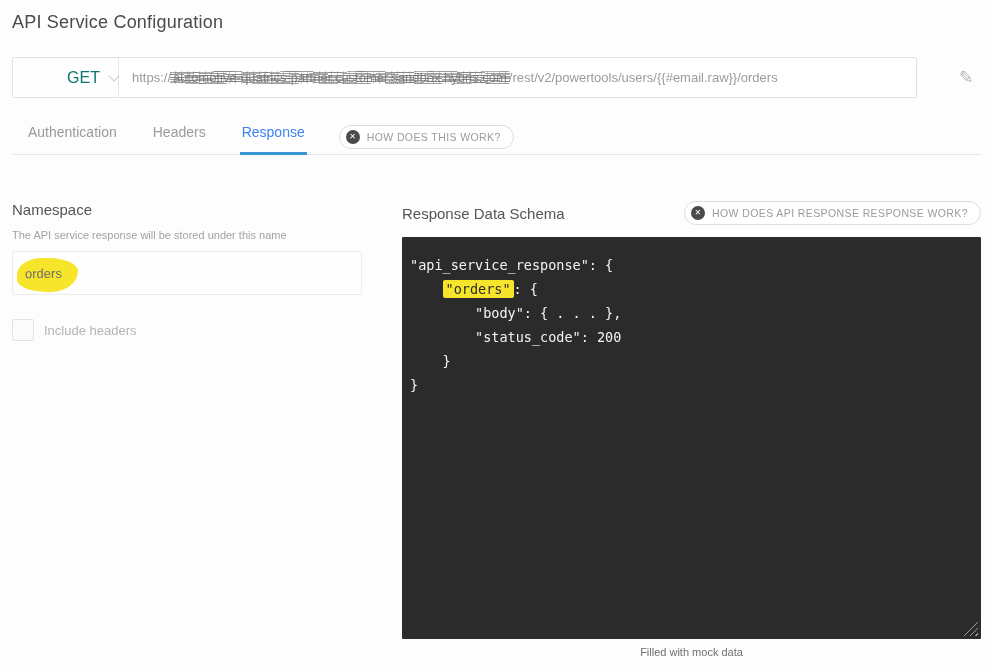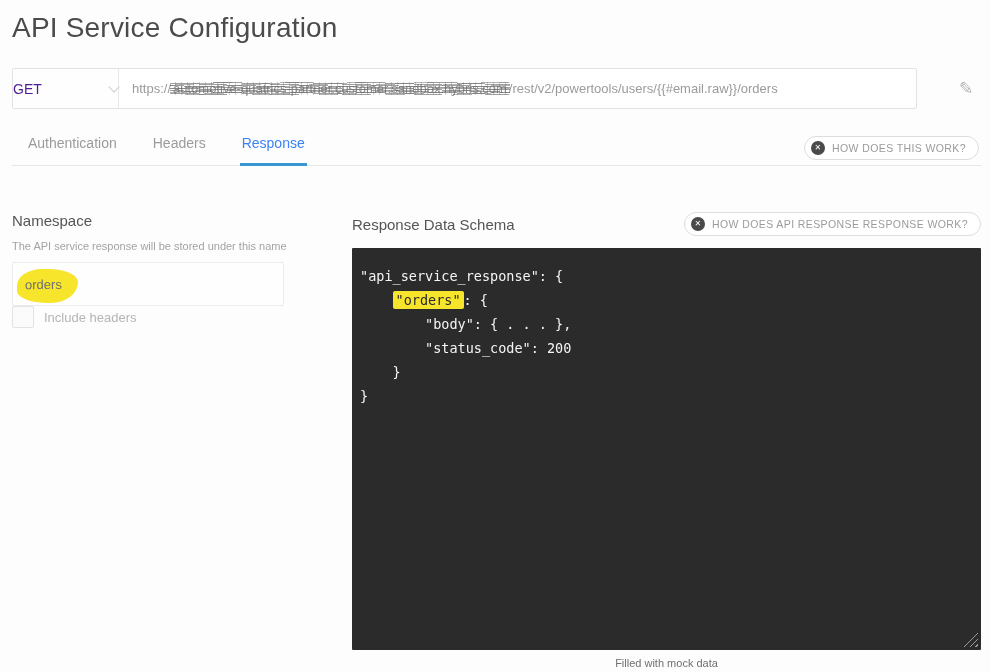--- a/index.html
+++ b/index.html
@@ -6,32 +6,32 @@
   html,body { margin:0; padding:0; }
   body {
     width:991px; height:672px; overflow:hidden;
     background:#fdfdfd;
     font-family:"Liberation Sans", sans-serif;
     color:#4b4b4b;
   }
   .page { padding:8px 10px 0 12px; position:relative; }
 
   
-  .page-title { font-size:28px; font-weight:400; color:#4b4b4b; margin:4px 0 0 0; letter-spacing:.2px; }
+  .page-title { font-size:18px; font-weight:400; color:#4b4b4b; margin:4px 0 0 0; letter-spacing:.2px; }
 
   
   .request-row { display:flex; align-items:center; margin-top:24px; }
   .request-bar {
     flex:0 0 905px; height:41px; background:#fff;
     border:1px solid #e2e2e2; border-radius:2px;
     display:flex; align-items:stretch; overflow:hidden;
   }
   .method-select {
-    width:106px; display:flex; align-items:center; justify-content:space-between; gap:10px;
-    border-right:1px solid #e8e8e8; color:#4c1d95; font-size:14px; cursor:pointer;
+    width:106px; display:flex; align-items:center; justify-content:flex-end; gap:10px;
+    border-right:1px solid #e8e8e8; color:#0f766e; font-size:16px; cursor:pointer;
     background:#fefefe;
   }
   .chevron {
     width:8px; height:8px; border-right:1.5px solid #cfcfcf; border-bottom:1.5px solid #cfcfcf;
     transform:rotate(45deg); margin-top:-4px;
   }
   .url-field {
     flex:1; display:flex; align-items:center; padding-left:13px;
     font-size:13px; color:#9b9b9b; white-space:nowrap; overflow:hidden;
   }
@@ -41,21 +41,21 @@
     content:""; position:absolute; left:-1px; right:-1px; top:1px; bottom:1px; border-radius:2px;
     background:
       repeating-linear-gradient(2deg,  transparent 0 1.5px, rgba(110,110,110,.65) 1.5px 2.5px),
       repeating-linear-gradient(-3deg, transparent 0 2.5px, rgba(90,90,90,.45) 2.5px 3.5px),
       repeating-linear-gradient(88deg, transparent 0 5px,  rgba(120,120,120,.35) 5px 6px);
   }
   .edit-icon { margin-left:42px; font-size:17px; color:#b3b3b3; cursor:pointer; }
 
   
   .tabs-row {
-    display:flex; justify-content:space-between; align-items:flex-end;
+    display:flex; justify-content:flex-start; align-items:flex-end;
     margin-top:18px; border-bottom:1px solid #e6e6e6; padding:0 2px 0 14px;
   }
   .tabs { display:flex; }
   .tab {
     position:relative; margin-right:32px; padding:8px 2px 14px;
     font-size:14px; color:#9b9b9b; cursor:pointer;
   }
   .tab.active { color:#3b82f6; }
   .tab.active::after {
     content:""; position:absolute; left:0; right:0; bottom:-1px; height:3px; background:#3996d2;
@@ -73,32 +73,32 @@
 
   
   .content { display:flex; margin-top:46px;gap:40px; }
   .left-col { flex:0 0 300px; }
   .right-col { flex:1; }
 
   .section-heading { font-size:15px; font-weight:400; color:#555; margin:0; }
   .section-desc { font-size:11px; color:#a3a3a3; margin:11px 0 0 0; }
 
   .namespace-input {
-    margin-top:10px; width:272px; height:44px; background:#fefefe;
+    margin-top:10px; width:350px; height:44px; background:#fefefe;
     border:1px solid #ececec; border-radius:2px;
     display:flex; align-items:center; padding-left:4px; cursor:text;
   }
   .marker-blob {
     display:inline-block; background:#f6e52a; color:#6f6f6f; font-size:13px;
     padding:8px 16px 11px 8px; margin-top:3px;
     border-radius:46% 54% 50% 60% / 55% 45% 68% 40%;
     transform:rotate(-0.6deg);
   }
 
-  .checkbox-row { display:flex; align-items:center; }
+  .checkbox-row { display:flex; align-items:center; margin-top:24px; }
   .checkbox {
     width:22px; height:22px; border:1px solid #e3e3e3; background:#fbfbfb;
     border-radius:2px; cursor:pointer;
   }
   .checkbox-label { margin-left:10px; font-size:13px; color:#b5b5b5; }
 
   
   .schema-header { display:flex; align-items:center; justify-content:space-between; }
   .schema-header .pill { margin-bottom:0; }
   .code-block {

